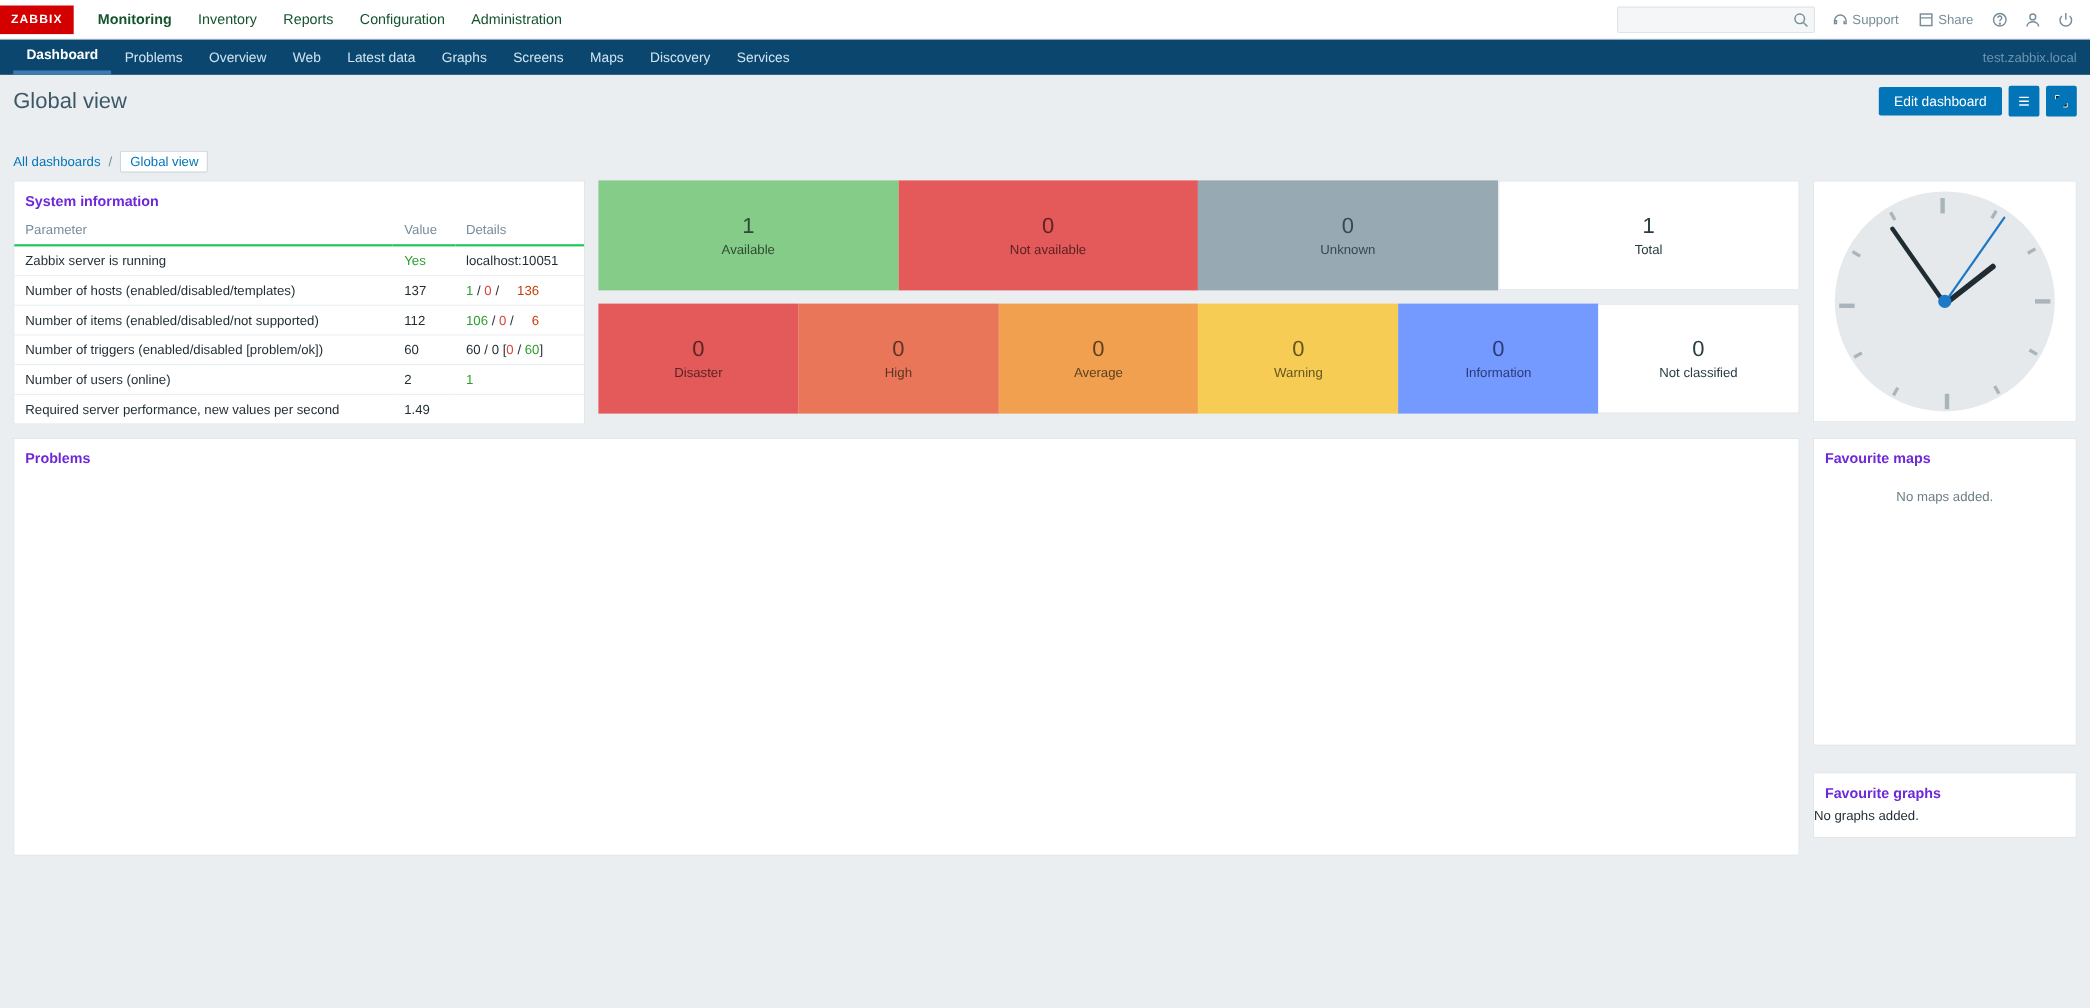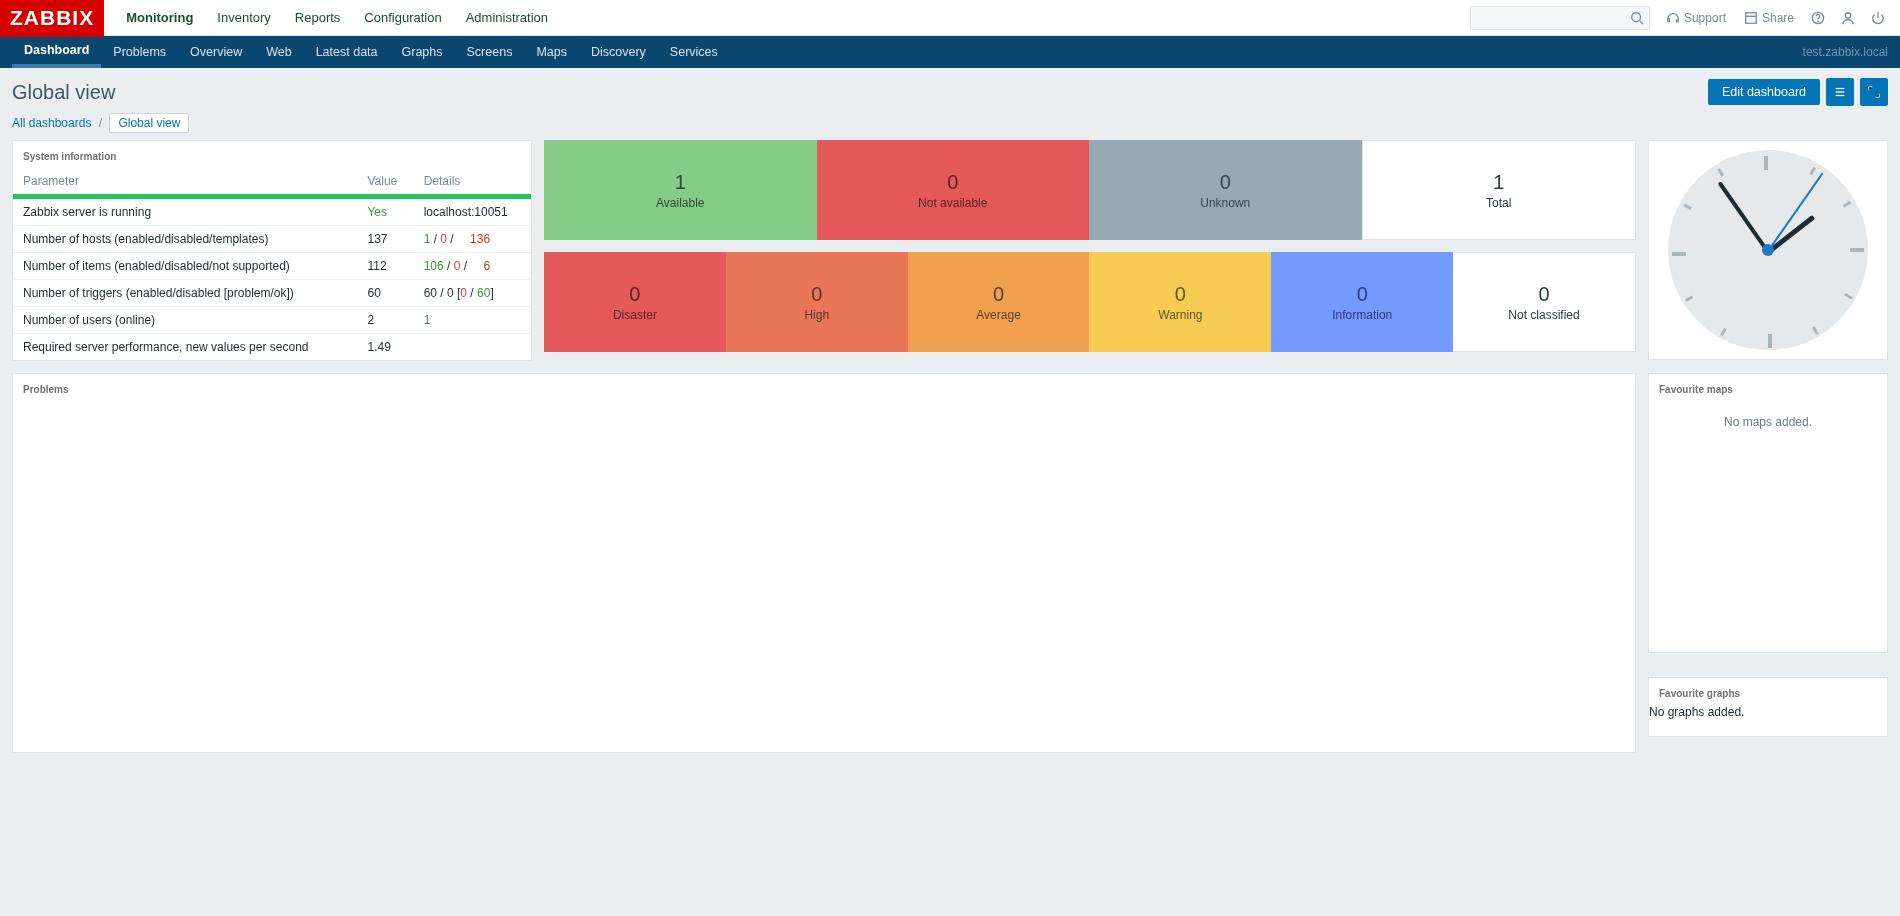--- a/index.html
+++ b/index.html
@@ -1,20 +1,20 @@
 <!DOCTYPE html>
 <html><head>
 <meta charset="utf-8">
 <style>
 * { margin:0; padding:0; box-sizing:border-box; }
 body { font-family: Arial, Helvetica, sans-serif; font-size:12px; color:#1f2c33; background:#ebeef0; }
 
 
 .topbar { display:flex; align-items:center; background:#fff; border-bottom:1px solid #dfe4e7; height:36px; padding:0 8px 0 0; }
-.logo { background:#d40000; color:#fff; font-weight:bold; letter-spacing:1px; padding:7px 10px; font-size:21px; margin-right:10px; }
+.logo { background:#d40000; color:#fff; font-weight:bold; letter-spacing:1px; padding:7px 10px; font-size:11px; margin-right:10px; }
 .topnav { display:flex; align-items:center; flex:0 0 auto; }
 .topnav-item { padding:0 12px; font-size:13px; color:#14532d; cursor:pointer; line-height:36px; position:relative; }
 .topnav-item.active { font-weight:bold; }
 .topnav-item.active::after { content:''; position:absolute; bottom:-10px; left:50%; margin-left:-6px; border:6px solid transparent; border-bottom-color:#0a466e; }
 .top-spacer { flex:1; }
 .top-actions { display:flex; align-items:center; gap:2px; }
 .search-box { width:180px; height:24px; background:#f4f6f8; border:1px solid #dfe4e7; border-radius:2px; position:relative; margin-right:6px; }
 .search-box svg { position:absolute; right:5px; top:4px; }
 .top-link { display:flex; align-items:center; gap:4px; padding:0 8px; color:#768d99; font-size:12px; cursor:pointer; height:20px; }
 .top-icbtn { width:28px; height:36px; display:flex; align-items:center; justify-content:center; color:#768d99; cursor:pointer; }
@@ -30,34 +30,34 @@
 
 
 .page-head { display:flex; align-items:center; padding:10px 12px 6px 12px; }
 .page-title { font-size:20px; color:#3c5866; }
 .page-head .spacer { flex:1; }
 .btn-primary { background:#0275b8; color:#fff; border:none; padding:6px 14px; font-size:12.5px; border-radius:2px; cursor:pointer; }
 .sq-btn { background:#0275b8; color:#fff; width:28px; height:28px; border:none; border-radius:2px; margin-left:6px; cursor:pointer; display:inline-flex; align-items:center; justify-content:center; }
 .sq-btn .icon path, .sq-btn .icon line, .sq-btn .icon polyline { stroke:#fff; }
 
 
-.crumbs { padding:4px 12px 10px 12px; font-size:12px; }
+.crumbs { padding:4px 12px 10px 12px; font-size:12px;margin-top:24px; }
 .crumb-link { color:#0275b8; cursor:pointer; }
 .crumb-current { background:#fff; border:1px solid #ccd5db; padding:2px 8px; color:#0275b8; border-radius:2px; }
 .crumb-sep { color:#768d99; margin:0 4px; }
 
 
 .dash { display:grid; grid-template-columns: 520px 1fr 240px; gap:12px; padding:0 12px 12px 12px; align-items:start; }
 .widget { background:#fff; border:1px solid #dfe4e7; }
-.widget-h { font-weight:bold; font-size:10px; padding:10px 10px 6px 10px; color:#737373; }
+.widget-h { font-weight:bold; font-size:13px; padding:10px 10px 6px 10px; color:#6d28d9; }
 
 
 .sysinfo { min-height:220px; }
 .sysinfo table { width:100%; border-collapse:collapse; font-size:12px; }
-.sysinfo th { text-align:left; font-weight:normal; color:#768d99; padding:6px 10px; border-bottom:5px solid #22c55e; }
+.sysinfo th { text-align:left; font-weight:normal; color:#768d99; padding:6px 10px; border-bottom:2px solid #22c55e; }
 .sysinfo td { padding:6px 10px; border-top:1px solid #eceff1; }
 .green { color:#2f9e2f; }
 .red { color:#d64545; }
 .grey { color:#c2410c;margin-left:13px; }
 
 
 .tiles-col { display:flex; flex-direction:column; gap:12px; }
 .tile-row { display:flex; height:100px; }
 .tile { flex:1; display:flex; flex-direction:column; align-items:center; justify-content:center; color:#2a3c44; }
 .tile .num { font-size:20px; }

